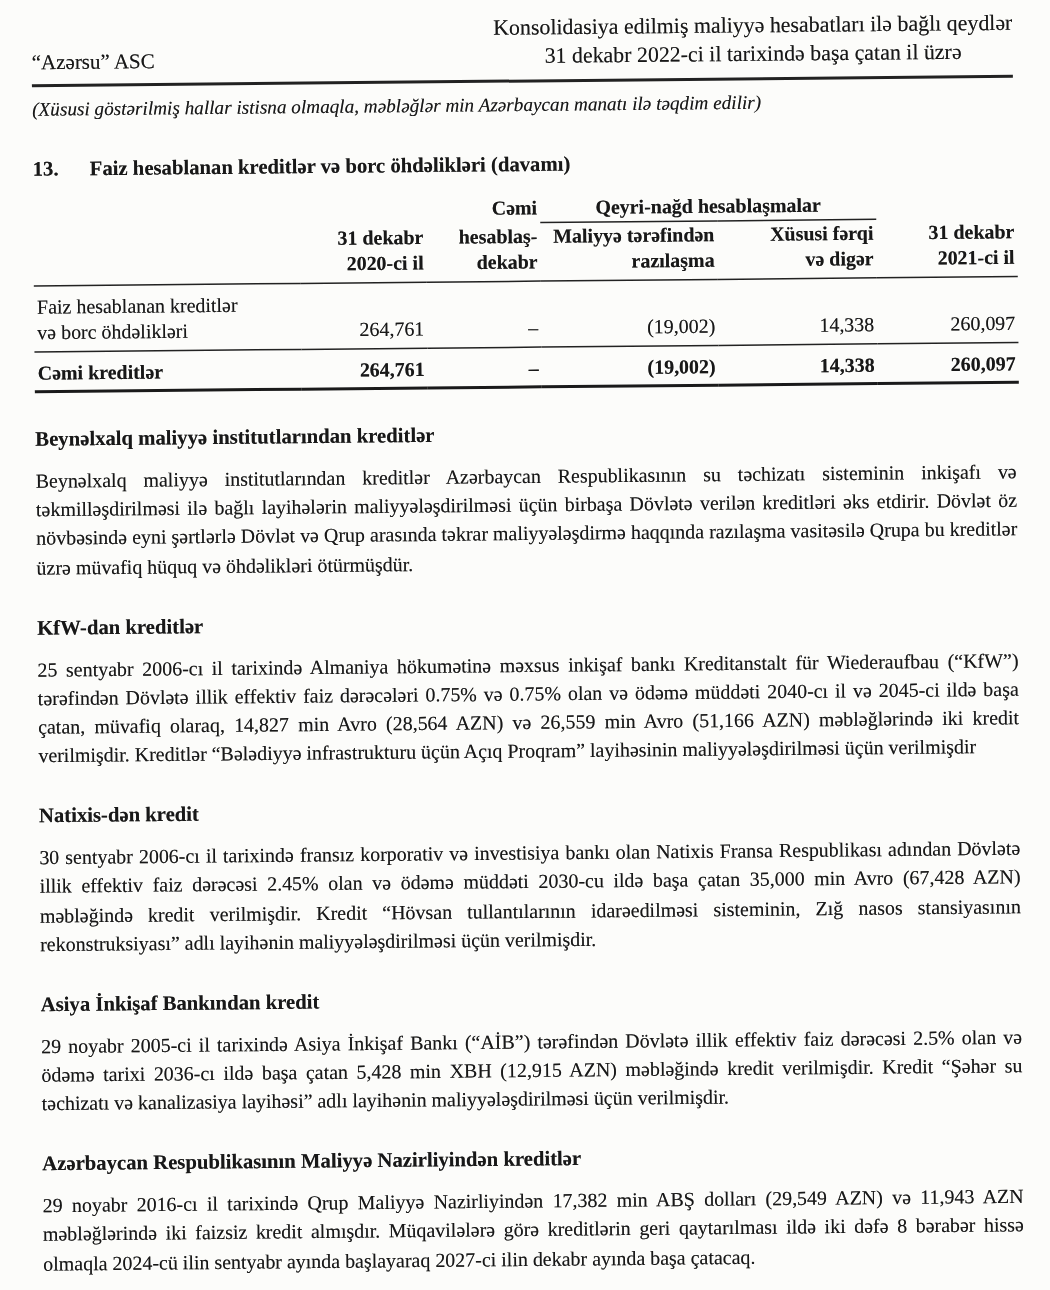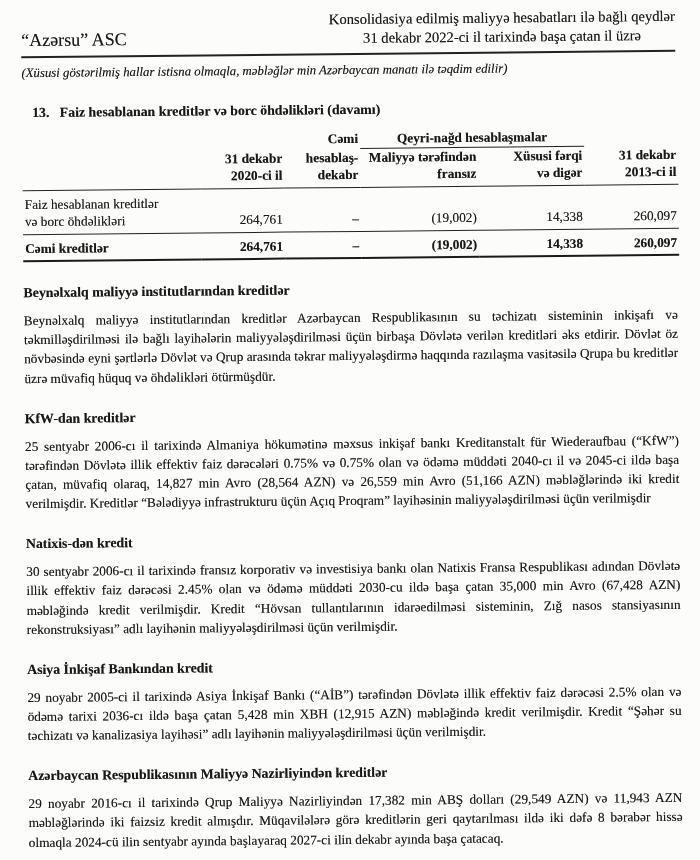--- a/index.html
+++ b/index.html
@@ -16,27 +16,27 @@
     transform:rotate(-0.55deg);
     transform-origin:50% 40%;
     text-shadow:0 0 .35px rgba(25,25,25,.55);
   }
 
   
   .doc-header {
     display:flex; justify-content:space-between; align-items:flex-end;
     border-bottom:2px solid #222; padding-bottom:4px;
   }
-  .company { font-size:18px; white-space:nowrap; padding-bottom:1px; }
+  .company { font-size:14px; white-space:nowrap; padding-bottom:1px; }
   .report-title { text-align:center; font-size:14.6px; line-height:1.32; max-width:480px; }
 
   .measurement-note { font-style:italic; font-size:12.8px; margin:8px 0 0 0; }
 
   .section-head { display:flex; margin-top:24px; font-weight:bold; font-size:13.8px; }
-  .section-head .no { width:38px; flex:0 0 38px;text-align:center; }
+  .section-head .no { width:38px; flex:0 0 38px; }
 
   
   table.movement {
     border-collapse:collapse; table-layout:fixed;
     width:656px; margin-top:12px;
   }
   table.movement td {
     padding:1px 2px; vertical-align:bottom;
     font-size:13.3px; line-height:1.25; overflow:visible;
   }
@@ -94,29 +94,29 @@
           <td class="num">
             <div>31 dekabr</div>
             <div>2020-ci il</div>
           </td>
           <td class="num">
             <div>hesablaş-</div>
             <div>dekabr</div>
           </td>
           <td class="num">
             <div>Maliyyə tərəfindən</div>
-            <div>fransız</div>
+            <div>razılaşma</div>
           </td>
           <td class="num">
             <div>Xüsusi fərqi</div>
             <div>və digər</div>
           </td>
           <td class="num">
             <div>31 dekabr</div>
-            <div>2013-ci il</div>
+            <div>2021-ci il</div>
           </td>
         </tr>
       </thead>
       <tbody>
         <tr class="row-main">
           <td>
             <div>Faiz hesablanan kreditlər</div>
             <div>və borc öhdəlikləri</div>
           </td>
           <td class="num">264,761</td>

